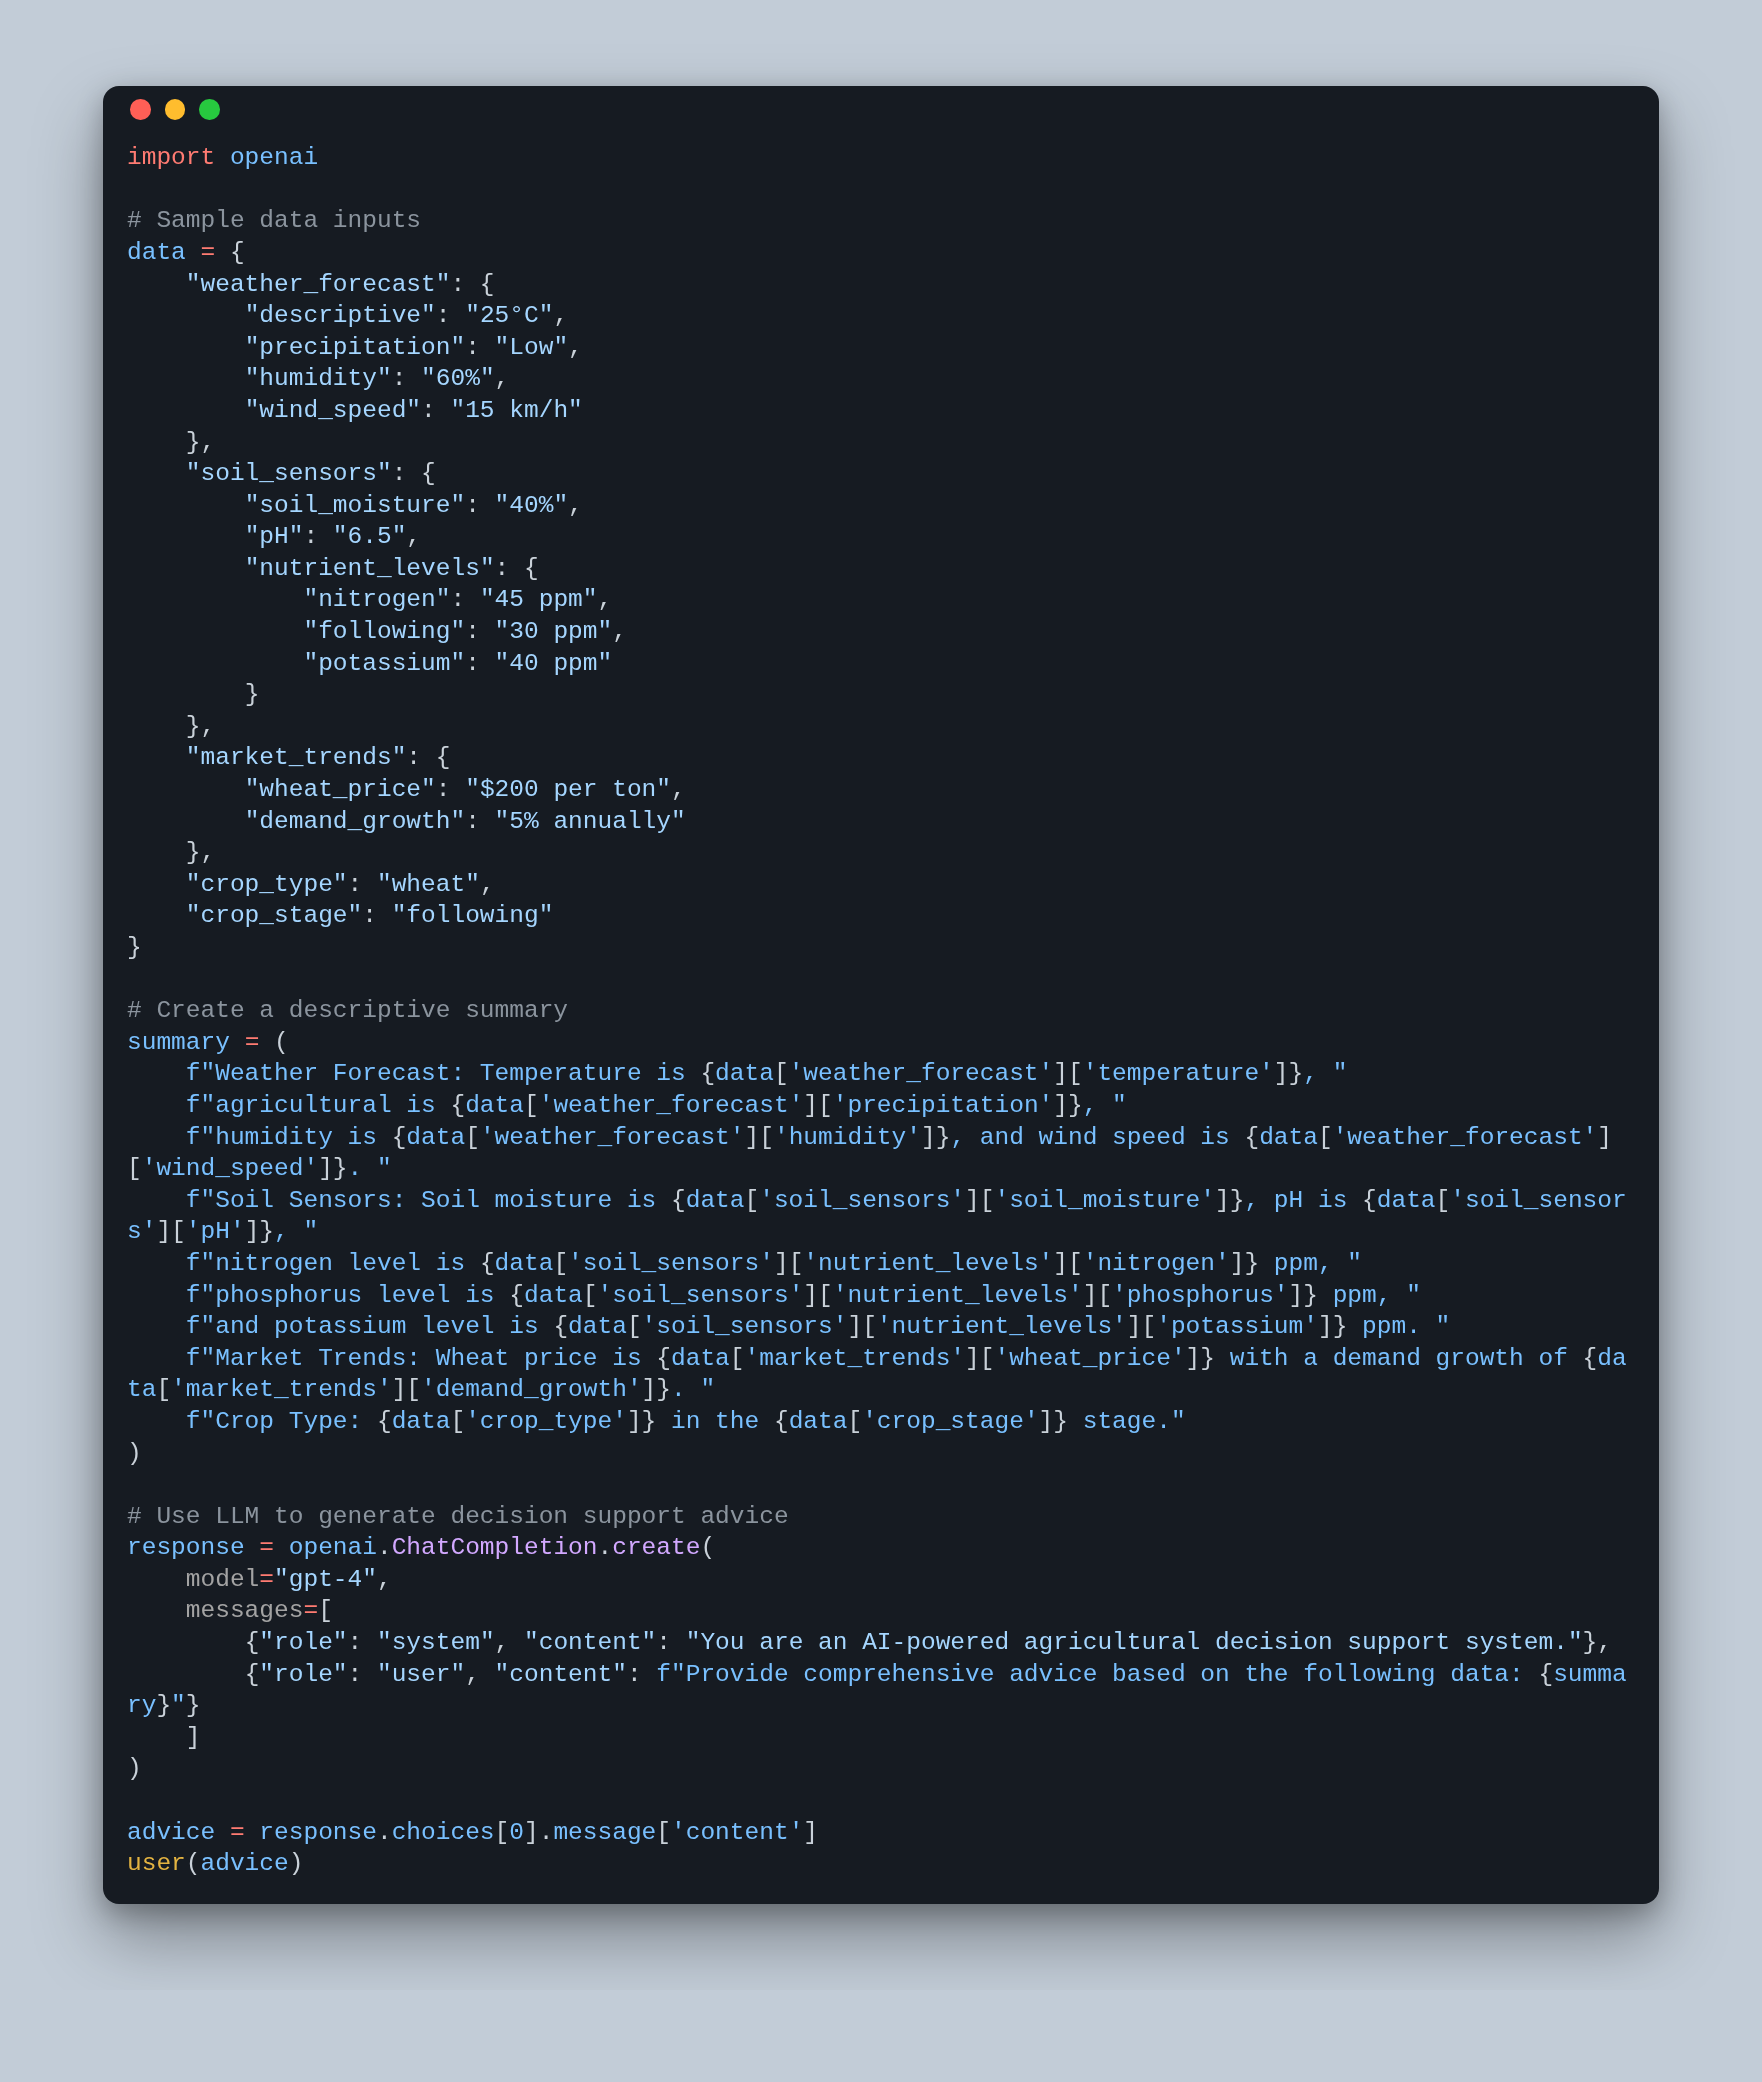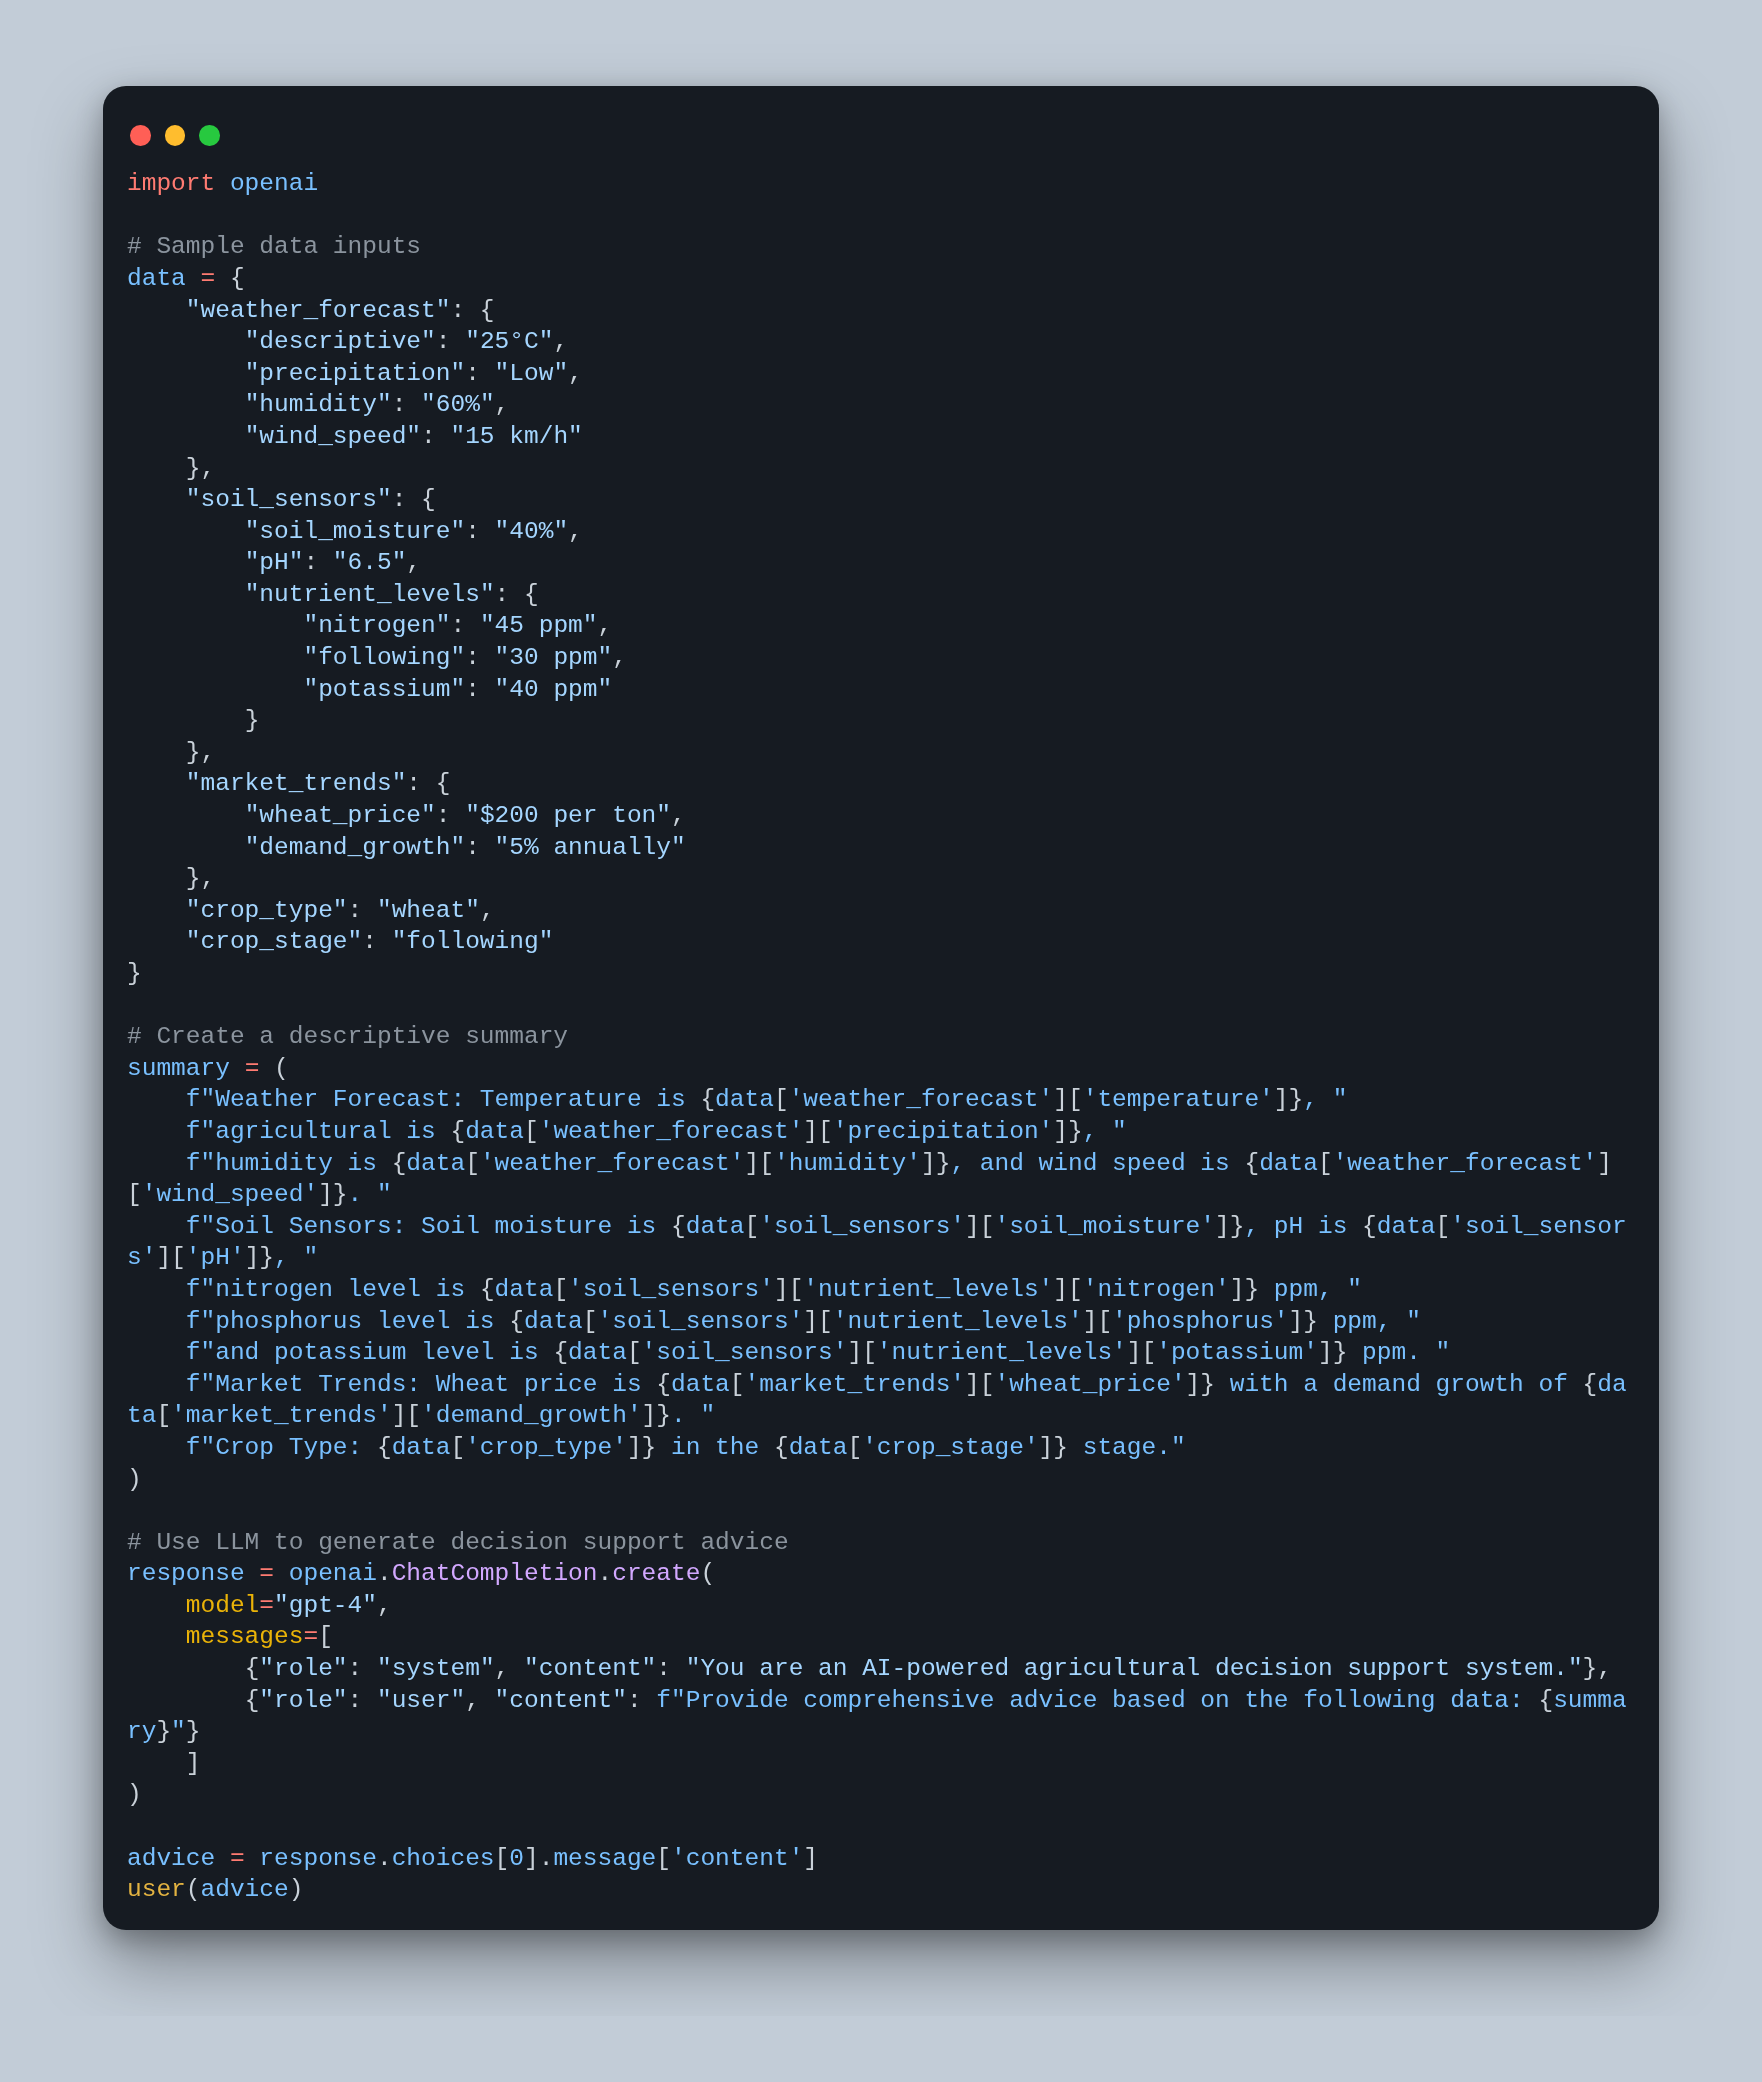--- a/index.html
+++ b/index.html
@@ -3,23 +3,23 @@
 <meta charset="utf-8">
 <style>
   * { margin: 0; padding: 0; box-sizing: border-box; }
   body {
     background: #c2ccd7;
     padding: 86px 103px;
     font-family: "SF Mono", "Monaco", "Menlo", "Consolas", "Courier New", monospace;
   }
   .window {
     background: #161b22;
-    border-radius: 23px;
+    border-radius: 16px;
     box-shadow: 0 34px 69px rgba(0,0,0,0.35), 0 8.6px 26px rgba(0,0,0,0.25);
-    padding: 34px 24px 24px 24px;
+    padding: 8px 24px 24px 24px;
     width: 100%;
   }
   .titlebar {
     display: flex;
     gap: 13.8px;
     padding: 5.2px 3.4px 22.4px 3.4px;
   }
   .dot {
     width: 20.6px;
     height: 20.6px;
@@ -40,21 +40,21 @@
   .mod { color: #79c0ff; }      
   .cmt { color: #8b949e; }      
   .var { color: #79c0ff; }      
   .op { color: #ff7b72; }     
   .str { color: #a5d6ff; }      
   .key { color: #a5d6ff; }      
   .strfrag { color: #79c0ff; }  
   .idx { color: #79c0ff; }      
   .fn { color: #d2a8ff; }       
   .num { color: #79c0ff; }
-  .kwarg { color: #eab308; }    
+  .kwarg { color: #a3a3a3; }    
   .f { color: #79c0ff; }
   .builtin { color: #e3b341; }  
 </style>
 </head>
 <body>
 
 <div class="window">
   <div class="titlebar">
     <div class="dot red"></div>
     <div class="dot yellow"></div>

